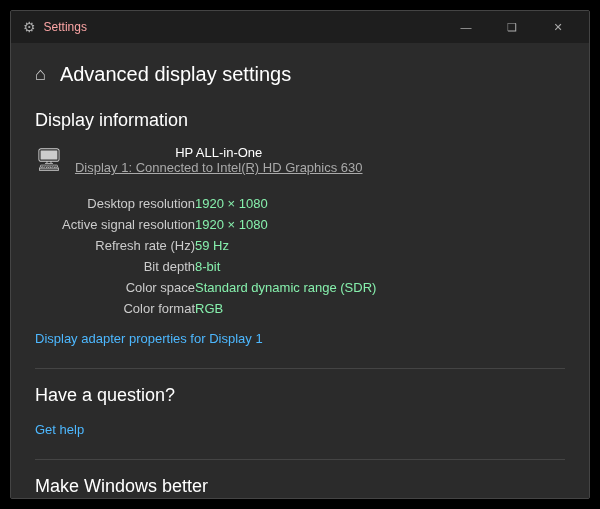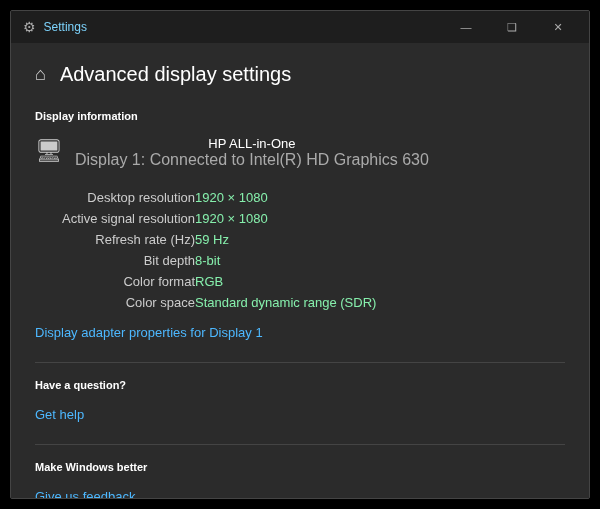--- a/index.html
+++ b/index.html
@@ -44,21 +44,21 @@
       align-items: center;
       gap: 8px;
     }
 
     .title-bar-icon {
       color: #aaa;
       font-size: 14px;
     }
 
     .title-bar-text {
-      color: #7dd3fc;
+      color: #fca5a5;
       font-size: 12px;
     }
 
     .title-bar-controls {
       display: flex;
       align-items: center;
     }
 
     .title-bar-btn {
       width: 46px;
@@ -99,22 +99,22 @@
       font-weight: 300;
       color: #fff;
     }
 
     .home-icon {
       font-size: 18px;
       color: #ccc;
     }
 
     .section-title {
-      font-size: 11px;
-      font-weight: 700;
+      font-size: 18px;
+      font-weight: 400;
       color: #fff;
       margin-bottom: 14px;
     }
 
     .display-device {
       display: flex;
       align-items: flex-start;
       gap: 12px;
       margin-bottom: 18px;
     }
@@ -131,22 +131,23 @@
     }
 
     .device-name {
       font-size: 13px;
       color: #fff;
       font-weight: 400;
       text-align: center;
     }
 
     .device-subtitle {
-      font-size: 16px;
+      font-size: 13px;
       color: #aaa;
+      text-decoration: underline;
     }
 
     .info-table {
       width: 100%;
       border-collapse: collapse;
       margin-bottom: 10px;
     }
 
     .info-table tr td {
       padding: 3px 0;
@@ -248,26 +249,26 @@
               </tr>
               <tr>
                 <td>Refresh rate (Hz)</td>
                 <td>59 Hz</td>
               </tr>
               <tr>
                 <td>Bit depth</td>
                 <td>8-bit</td>
               </tr>
               <tr>
+                <td>Color space</td>
+                <td>Standard dynamic range (SDR)</td>
+              </tr>
+              <tr>
                 <td>Color format</td>
                 <td>RGB</td>
-              </tr>
-              <tr>
-                <td>Color space</td>
-                <td>Standard dynamic range (SDR)</td>
               </tr>
             </tbody>
         </table>
 
         <a class="link">Display adapter properties for Display 1</a>
       </div>
 
       <div class="divider"></div>
 
       <div class="question-section">

